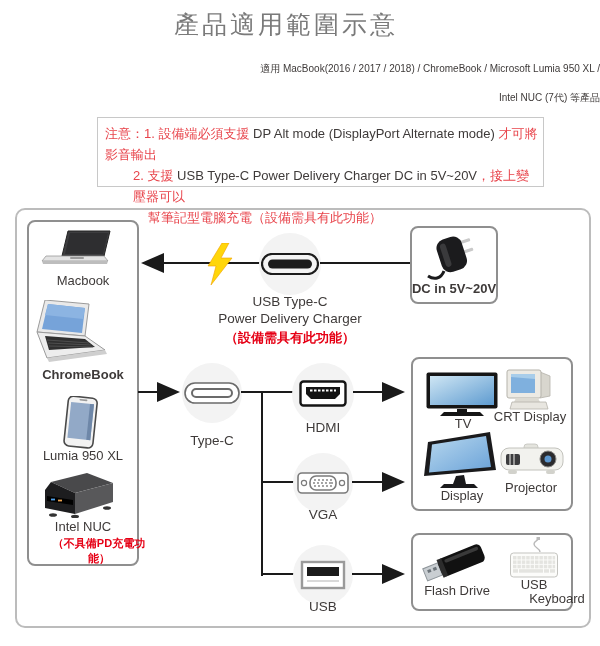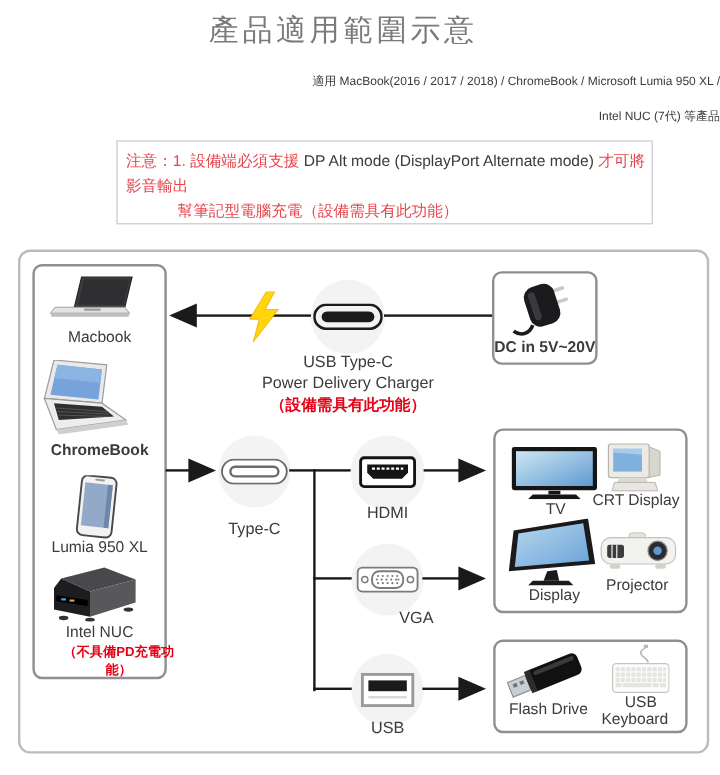--- a/index.html
+++ b/index.html
@@ -30,20 +30,21 @@
 <div id="page">
 
   <div id="title" class="abs">產品適用範圍示意</div>
   <div id="subtitle" class="abs">
     <div>適用 MacBook(2016 / 2017 / 2018) / ChromeBook / Microsoft Lumia 950 XL /</div>
     <div>Intel NUC (7代) 等產品</div>
   </div>
 
   <div id="notice" class="abs">
     <p><span class="red">注意：1. 設備端必須支援 </span><span>DP Alt mode (DisplayPort Alternate mode) </span><span class="red">才可將影音輸出</span></p>
+    <p class="ind2"><span class="red">2. 支援 </span><span>USB Type-C Power Delivery Charger DC in 5V~20V</span><span class="red">，接上變壓器可以</span></p>
     <p class="ind3"><span class="red">幫筆記型電腦充電（設備需具有此功能）</span></p>
   </div>
 
   <div id="outer-frame" class="abs"></div>
 
   <div class="abs frame" style="left:27px;top:220px;width:112px;height:346px;"></div>
 
   <svg class="abs" style="left:40px;top:230px;" width="76" height="42">
     <polygon points="28,1 70,1 64,26 22,26" fill="#3d3d3f" stroke="#222" stroke-width="1"></polygon>
     <polygon points="30,3 68,3 63,24 25,24" fill="#2e2e30"></polygon>
@@ -161,21 +162,21 @@
           <circle cx="33" cy="12" r="0.9"></circle>
           <circle cx="35" cy="12" r="0.9"></circle>
         <circle cx="18" cy="15" r="0.9"></circle>
           <circle cx="22" cy="15" r="0.9"></circle>
           <circle cx="26" cy="15" r="0.9"></circle>
           <circle cx="30" cy="15" r="0.9"></circle>
           <circle cx="34" cy="15" r="0.9"></circle>
       </g>
     </svg>
   </div>
-  <div class="abs lbl ctr" style="left:263px;top:508px;width:120px;font-size:13.5px;padding-left:24px;">VGA</div>
+  <div class="abs lbl ctr" style="left:263px;top:508px;width:120px;font-size:13.5px;">VGA</div>
   <div class="abs line" style="left:352px;top:481px;width:31px;height:2px;"></div>
   <div class="abs arrow-r" style="left:382px;top:472px;"></div>
 
   <div class="abs line" style="left:261px;top:573px;width:33px;height:2px;"></div>
   <div class="abs circle" style="left:293px;top:545px;width:60px;height:60px;">
     <svg width="46" height="30">
       <rect x="2" y="2" width="42" height="26" fill="#fff" stroke="#9a9a9a" stroke-width="2.4"></rect>
       <rect x="7" y="7" width="32" height="9" fill="#1b1b1b"></rect>
       <rect x="7" y="20" width="32" height="2" fill="#d9d9d9"></rect>
     </svg>
@@ -280,15 +281,15 @@
         <rect x="33.8" y="27.8" width="3.5" height="3.5"></rect>
         <rect x="38.2" y="27.8" width="3.5" height="3.5"></rect>
         <rect x="42.6" y="27.8" width="2.5" height="3.5"></rect>
       <rect x="3" y="32.2" width="5" height="3.5"></rect>
         <rect x="9" y="32.2" width="24" height="3.5"></rect>
         <rect x="34" y="32.2" width="5" height="3.5"></rect>
         <rect x="40" y="32.2" width="5" height="3.5"></rect>
     </g>
   </svg>
   <div class="abs lbl ctr" style="left:506px;top:578px;width:56px;">USB</div>
-  <div class="abs lbl ctr" style="left:496px;top:592px;width:66px;">Keyboard</div>
+  <div class="abs lbl ctr" style="left:524px;top:592px;width:66px;">Keyboard</div>
 
 </div>
 
 </body></html>

